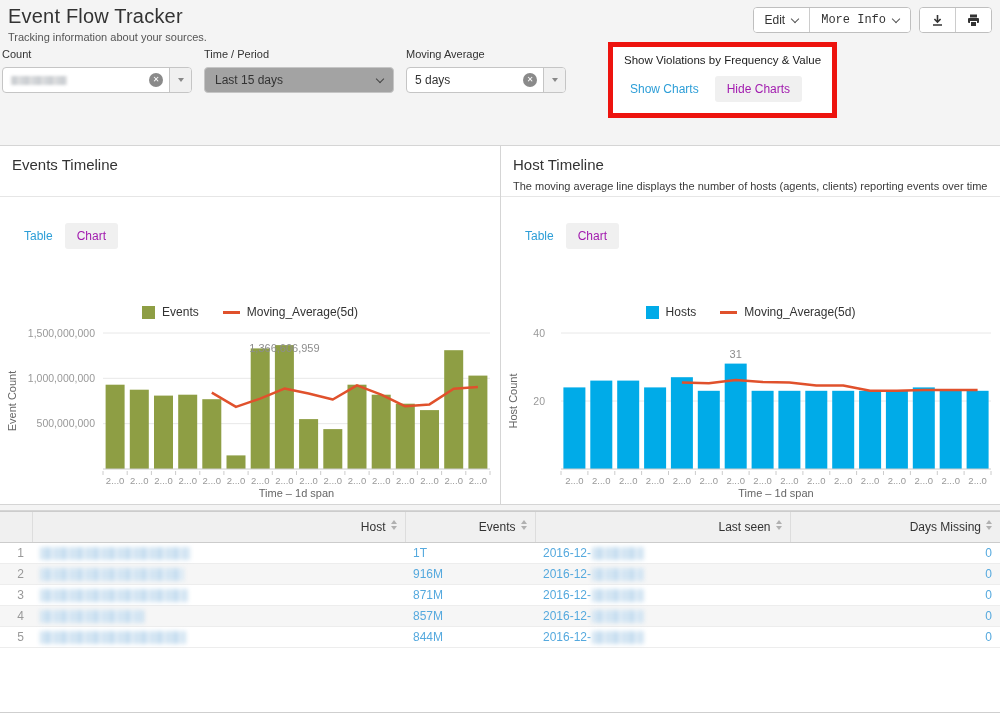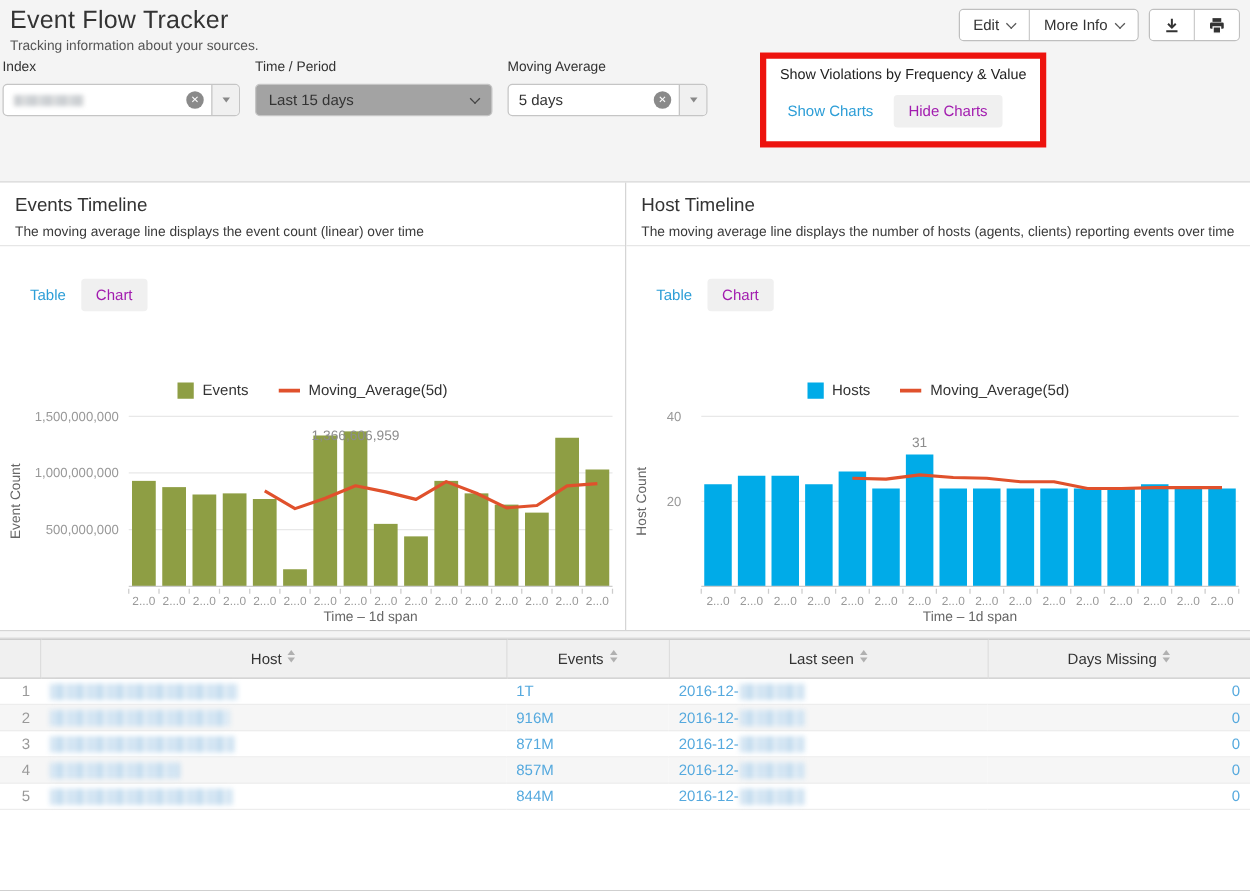--- a/index.html
+++ b/index.html
@@ -10,21 +10,21 @@
     font-family: "Liberation Sans", sans-serif;
     color:#333; overflow: hidden;
   }
   
   .topbar { position:absolute; top:0; left:0; right:0; display:flex; justify-content:space-between; padding:5px 8px 0 8px; }
   .page-title { font-size:20px; font-weight:400; color:#333; letter-spacing:0.2px; }
   .page-subtitle { font-size:11px; color:#555; margin-top:3px; }
   .topbar-actions { display:flex; gap:8px; padding-top:2px; }
   .btn-group { display:inline-flex; border:1px solid #bfbfbf; border-radius:4px; background:#fff; overflow:hidden; height:26px; }
   .btn { display:flex; align-items:center; gap:7px; padding:0 11px; font-size:12px; color:#333; background:#fff; border:none; cursor:pointer; }
-  .btn + .btn { border-left:1px solid #ccc; }
+  .btn + .btn { border-left:1px solid #ccc;font-family:Liberation Mono, monospace; }
   .caret { width:6px; height:6px; border-right:1.5px solid #555; border-bottom:1.5px solid #555; transform:rotate(45deg); margin-top:-3px; display:inline-block; }
   .icon-btn { padding:0 10px; }
   .icon-btn svg { display:block; }
   
   .filters { position:absolute; top:40px; left:2px; display:flex; align-items:flex-start; }
   .filter { margin-right:12px; }
   .filter-label { font-size:11px; color:#333; margin:8px 0 7px 0; display:block; }
   .combo { display:inline-flex; height:26px; border:1px solid #c5c5c5; border-radius:4px; background:#fff; overflow:hidden; align-items:center; }
   .combo-text { font-size:12px; color:#333; padding:0 8px; }
   .combo-fill { flex:1; }
@@ -67,21 +67,21 @@
   .axis { stroke:#cccccc; stroke-width:1; }
   .tick { font-size:10.5px; fill:#999; }
   .xlab { font-size:9.5px; fill:#999; }
   .atitle { font-size:11px; fill:#666; }
   .dlab { font-size:11px; fill:#8d8d8d; }
   
   .bottom { position:absolute; top:510px; left:0; width:1000px; height:203px; background:#fff; border-top:1px solid #d5d5d5; border-bottom:1px solid #cfcfcf; }
   .bottom-title { font-size:14px; font-weight:400; color:#333; margin:13px 10px 0 10px; }
   .bottom-sub { font-size:11.5px; font-weight:bold; color:#111; margin:17px 10px 15px 10px; }
   table.tbl { width:100%; border-collapse:collapse; font-size:12px; table-layout:fixed; }
-  .tbl th { background:#f0f0f0; font-weight:400; color:#333; text-align:center; padding:3px 8px; height:31px;
+  .tbl th { background:#f0f0f0; font-weight:400; color:#333; text-align:right; padding:3px 8px; height:31px;
     border-top:1px solid #ccc; border-bottom:1px solid #ccc; }
   .tbl th + th { border-left:1px solid #ddd; }
   .tbl td { padding:2px 8px; height:21px; border-bottom:1px solid #ededed; }
   .tbl tbody tr:nth-child(even) { background:#f6f6f6; }
   .c-num { width:32px; text-align:right; color:#999; }
   .c-host { }
   .c-events { width:130px; }
   .c-seen { width:255px; }
   .c-days { width:210px; text-align:right; }
   .tlink { color:var(--table_link_blue,#55a9de); text-decoration:none; cursor:pointer; }
@@ -127,21 +127,21 @@
             <rect x="2" y="5" width="11" height="5" rx="1" fill="#333"></rect>
             <rect x="4.5" y="8.5" width="6" height="5" fill="#333" stroke="#fff" stroke-width="1"></rect>
           </svg>
         </button>
       </div>
     </div>
   </div>
 
   <div class="filters">
     <div class="filter">
-      <span class="filter-label">Index</span>
+      <span class="filter-label">Count</span>
       <div class="combo w-index">
         <span class="blur-block index-blur"></span>
         <span class="combo-fill"></span>
         <span class="clear-icon">✕</span>
         <span class="combo-dd">
             <i class="tri-down"></i>
           </span>
       </div>
     </div>
     <div class="filter">
@@ -168,21 +168,20 @@
         <a class="link">Show Charts</a>
         <button class="gray-btn">Hide Charts</button>
       </div>
     </div>
   </div>
 
   <div class="charts-row">
     <div class="panel">
       <div class="panel-head">
         <div class="panel-title">Events Timeline</div>
-        <div class="panel-sub">The moving average line displays the event count (linear) over time</div>
       </div>
       <div class="viz">
         <div class="toggle">
           <a class="link">Table</a>
           <button class="gray-btn">Chart</button>
         </div>
         <div class="legend" id="legend-events">
             <span class="leg-item">
               <span class="swatch" style="background:#8e9e44"></span>
               <span>Events</span>

